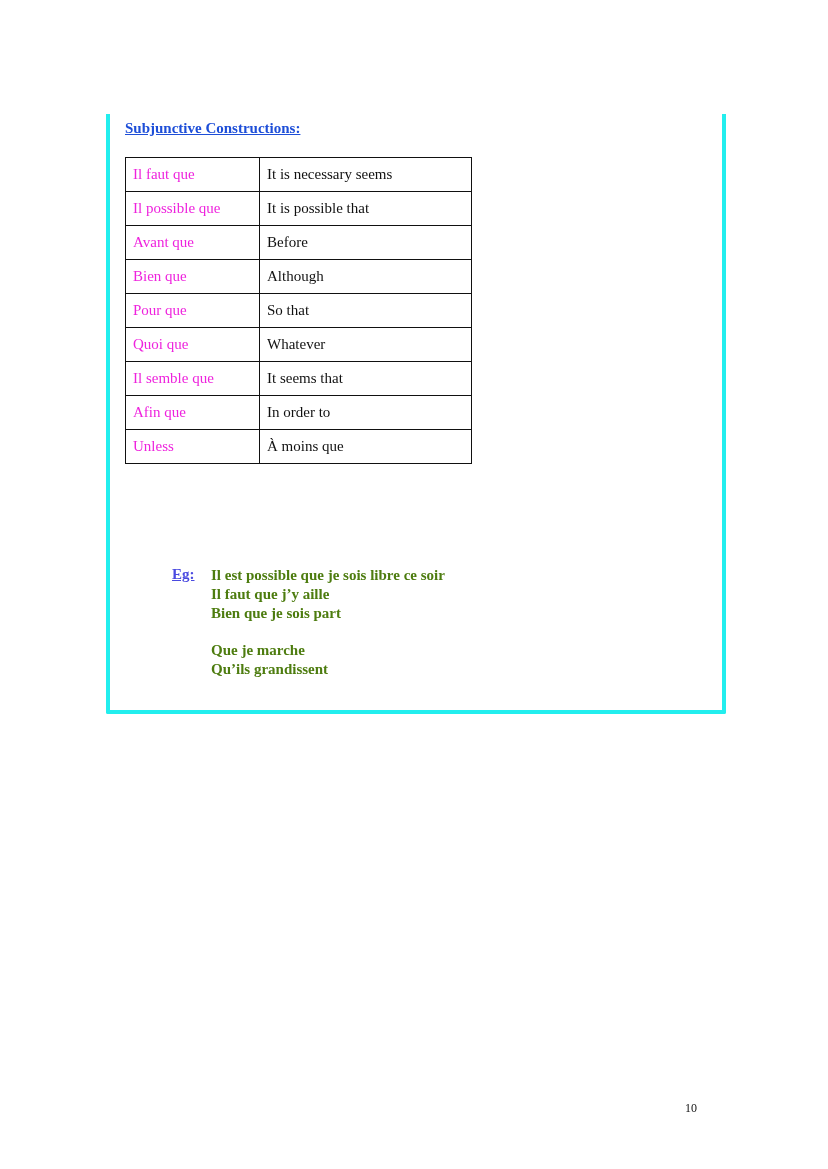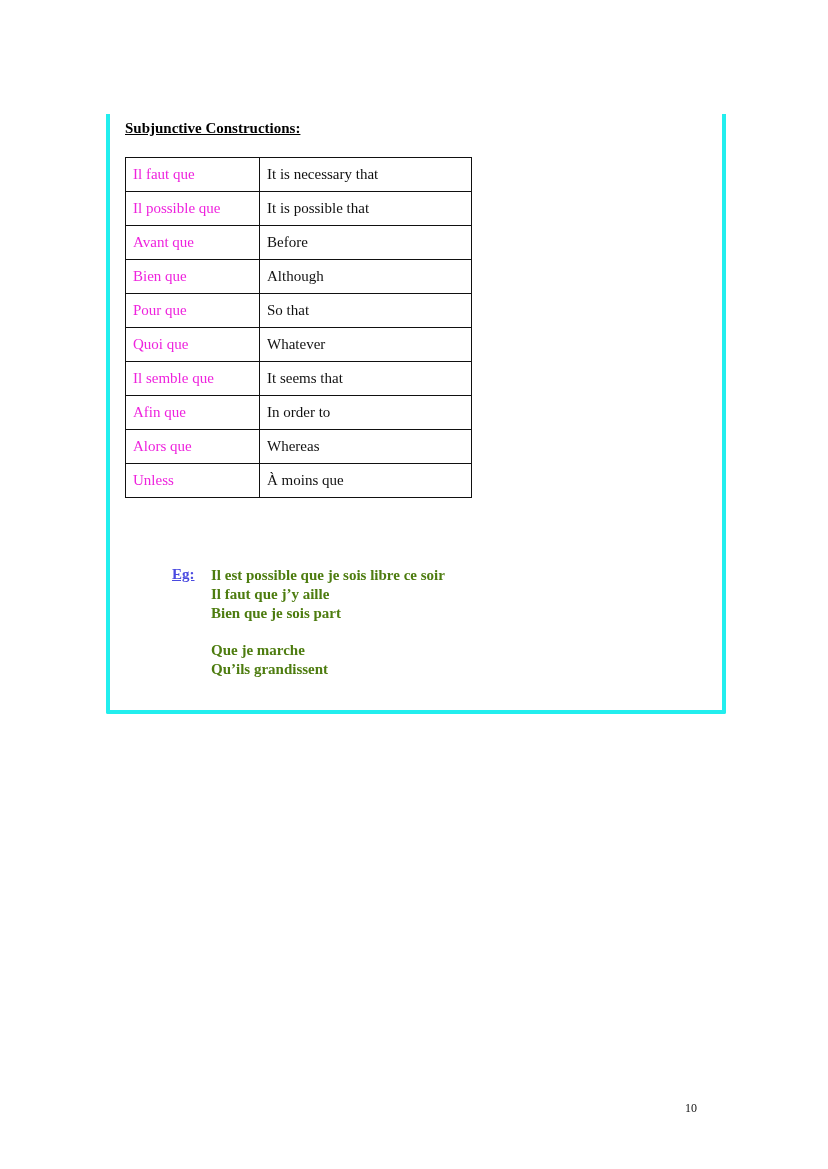--- a/index.html
+++ b/index.html
@@ -7,21 +7,21 @@
       width: 828px; height: 1169px; background: #ffffff; position: relative;
       font-family: "Liberation Serif", serif; overflow: hidden;
     }
     .frame {
       position: absolute; left: 106px; top: 114px; width: 612px; height: 596px;
       border-left: 4px solid #22eeee; border-right: 4px solid #22eeee; border-bottom: 4px solid #22eeee;
       border-radius: 0 0 2px 2px;
     }
     .heading {
       position: absolute; left: 125px; top: 120px; font-size: 15px; font-weight: bold;
-      color: #000000; text-decoration: underline;
+      color: #1d4ed8; text-decoration: underline;
     }
     table.sub {
       position: absolute; left: 125px; top: 157px; border-collapse: collapse;
       font-size: 15px;
       padding-left: 26px;
     }
     table.sub td {
       border: 1.5px solid #111; height: 33px; padding: 0 7px; vertical-align: middle;
     }
     table.sub td.fr { width: 119px; color: #ee22dd; }
@@ -43,21 +43,21 @@
 <body>
 
 <div class="frame"></div>
 
 <div class="heading">Subjunctive Constructions:</div>
 
 <table class="sub">
   <tbody>
     <tr>
         <td class="fr">Il faut que</td>
-        <td class="en">It is necessary that</td>
+        <td class="en">It is necessary seems</td>
       </tr>
     <tr>
         <td class="fr">Il possible que</td>
         <td class="en">It is possible that</td>
       </tr>
     <tr>
         <td class="fr">Avant que</td>
         <td class="en">Before</td>
       </tr>
     <tr>
@@ -74,24 +74,20 @@
       </tr>
     <tr>
         <td class="fr">Il semble que</td>
         <td class="en">It seems that</td>
       </tr>
     <tr>
         <td class="fr">Afin que</td>
         <td class="en">In order to</td>
       </tr>
     <tr>
-        <td class="fr">Alors que</td>
-        <td class="en">Whereas</td>
-      </tr>
-    <tr>
         <td class="fr">Unless</td>
         <td class="en">À moins que</td>
       </tr>
   </tbody>
 </table>
 
 <div class="eg-label">Eg:</div>
 <div class="eg-lines">
   <div>Il est possible que je sois libre ce soir</div>
   <div>Il faut que j’y aille</div>

